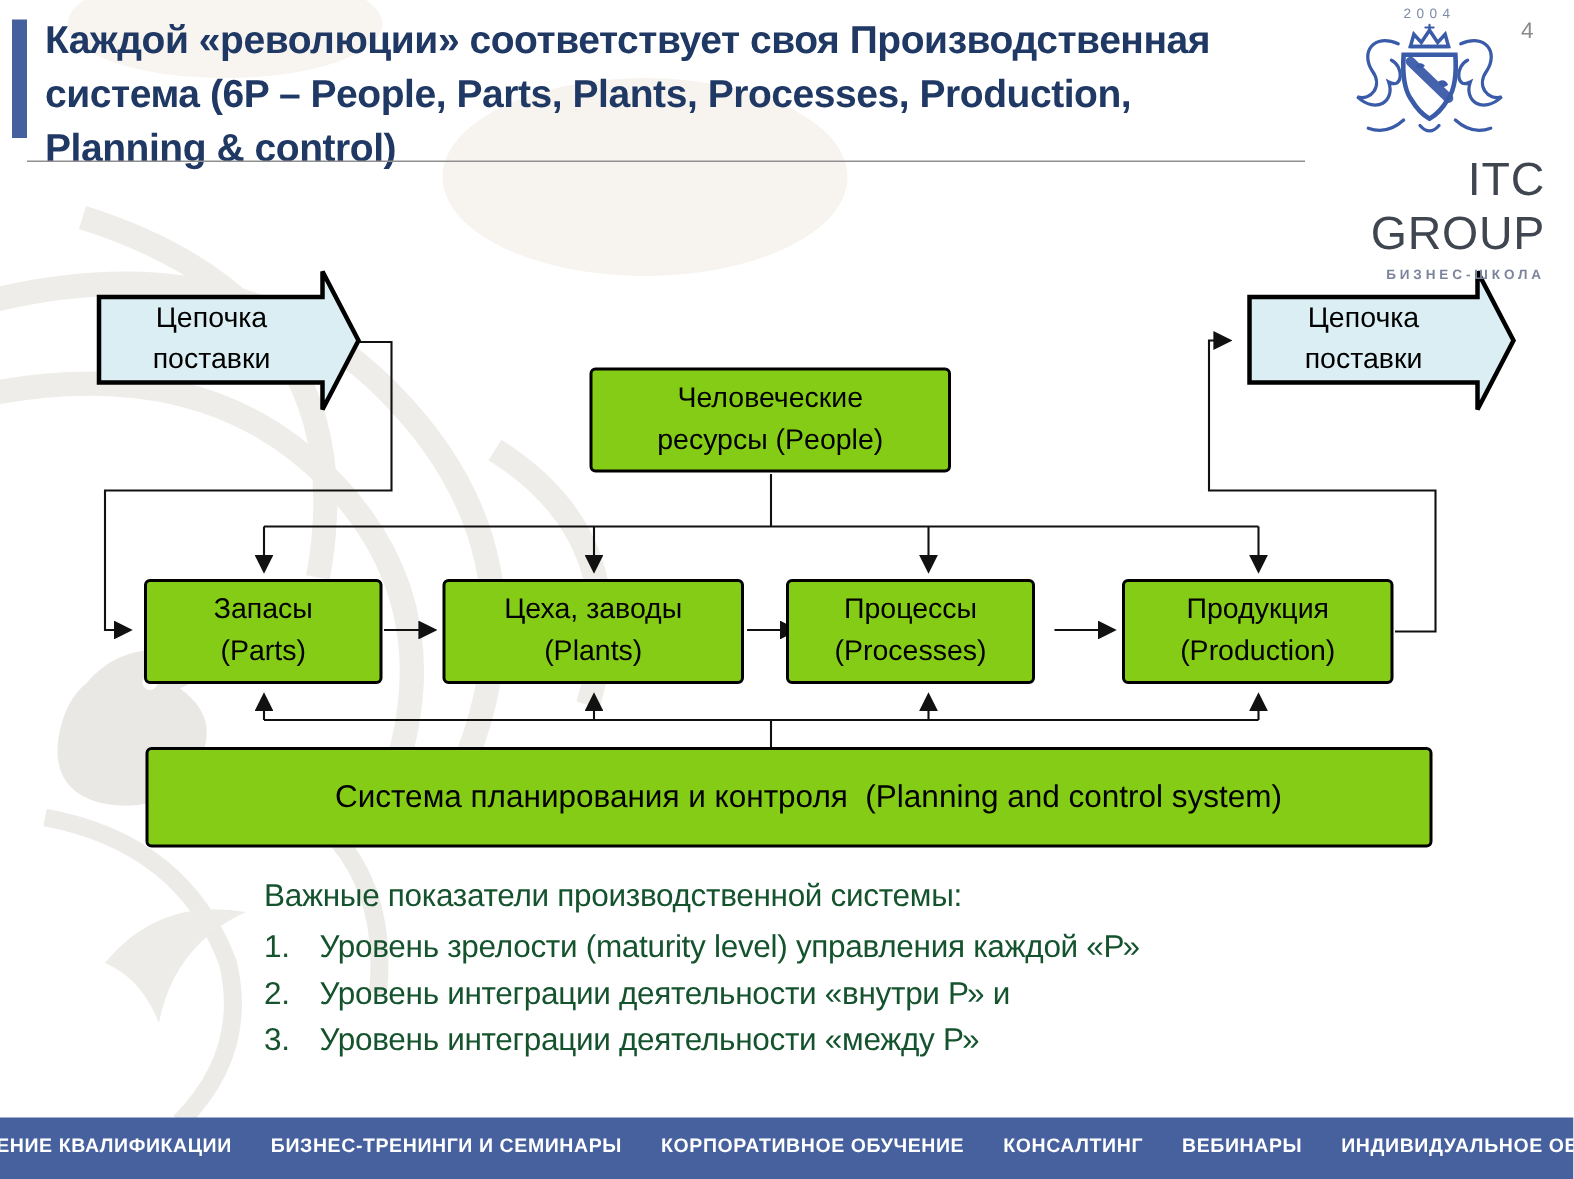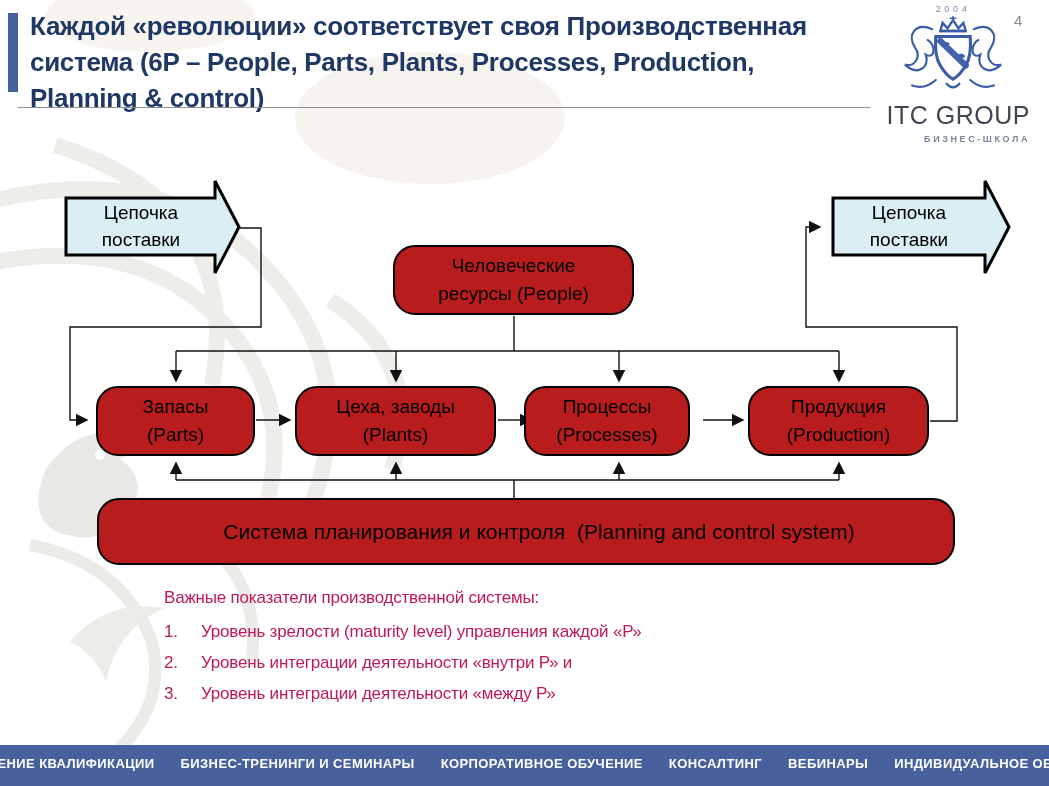--- a/index.html
+++ b/index.html
@@ -8,31 +8,31 @@
   .abs{position:absolute;}
   
   #wm{position:absolute;left:0;top:0;z-index:0;}
   
   .accent{left:8px;top:13px;width:10px;height:79px;background:#44619E;z-index:2;}
   .title{left:30px;top:8px;width:828px;text-align:left;font-weight:bold;font-size:26px;
          line-height:36px;color:#1F3864;letter-spacing:-0.3px;z-index:2;}
   .underline{left:18px;top:107px;width:852px;height:1px;background:#8f8f8f;z-index:2;}
   .pagenum{left:1014px;top:12px;font-size:15px;color:#8a8a8a;z-index:2;}
   .logo{left:876px;top:2px;width:154px;text-align:right;z-index:2;}
-  .logo-name{font-size:25px;color:#3F4650;letter-spacing:0.5px;margin-top:-3px;}
+  .logo-name{font-size:31px;color:#3F4650;letter-spacing:0.5px;margin-top:-3px;}
   .logo-sub{font-size:9px;color:#7B849B;letter-spacing:2.6px;margin-top:4px;font-weight:bold;}
   
   #connectors{position:absolute;left:0;top:0;z-index:1;pointer-events:none;}
-  .pbox{position:absolute;z-index:2;background:#b91c1c;border:2.5px solid #000;border-radius:22px;
+  .pbox{position:absolute;z-index:2;background:#84cc16;border:2.5px solid #000;border-radius:4px;
         display:flex;align-items:center;justify-content:center;text-align:center;
         font-size:19px;line-height:28px;white-space:pre-line;}
   .supply-label{position:absolute;z-index:2;display:flex;align-items:center;justify-content:center;
         text-align:center;font-size:19px;line-height:27px;white-space:pre-line;}
   
-  .notes{left:164px;top:584px;width:700px;z-index:2;font-size:17px;color:#be185d;letter-spacing:-0.2px;}
+  .notes{left:176px;top:584px;width:700px;z-index:2;font-size:21px;color:#14532d;letter-spacing:-0.2px;}
   .notes-heading{line-height:28px;margin-bottom:4px;}
   .note-row{display:flex;line-height:31px;}
   .note-num{width:37px;flex:0 0 37px;}
   
   .footer{left:0;top:745px;width:1049px;height:41px;background:#46619E;z-index:3;
           display:flex;align-items:center;justify-content:center;gap:13px;padding-bottom:4px;box-sizing:border-box;}
   .fitem{color:#fff;font-weight:bold;font-size:13px;letter-spacing:0.4px;white-space:nowrap;}
   .fdiv{width:1px;height:17px;background:#93A5CE;}
 </style>
 </head>

